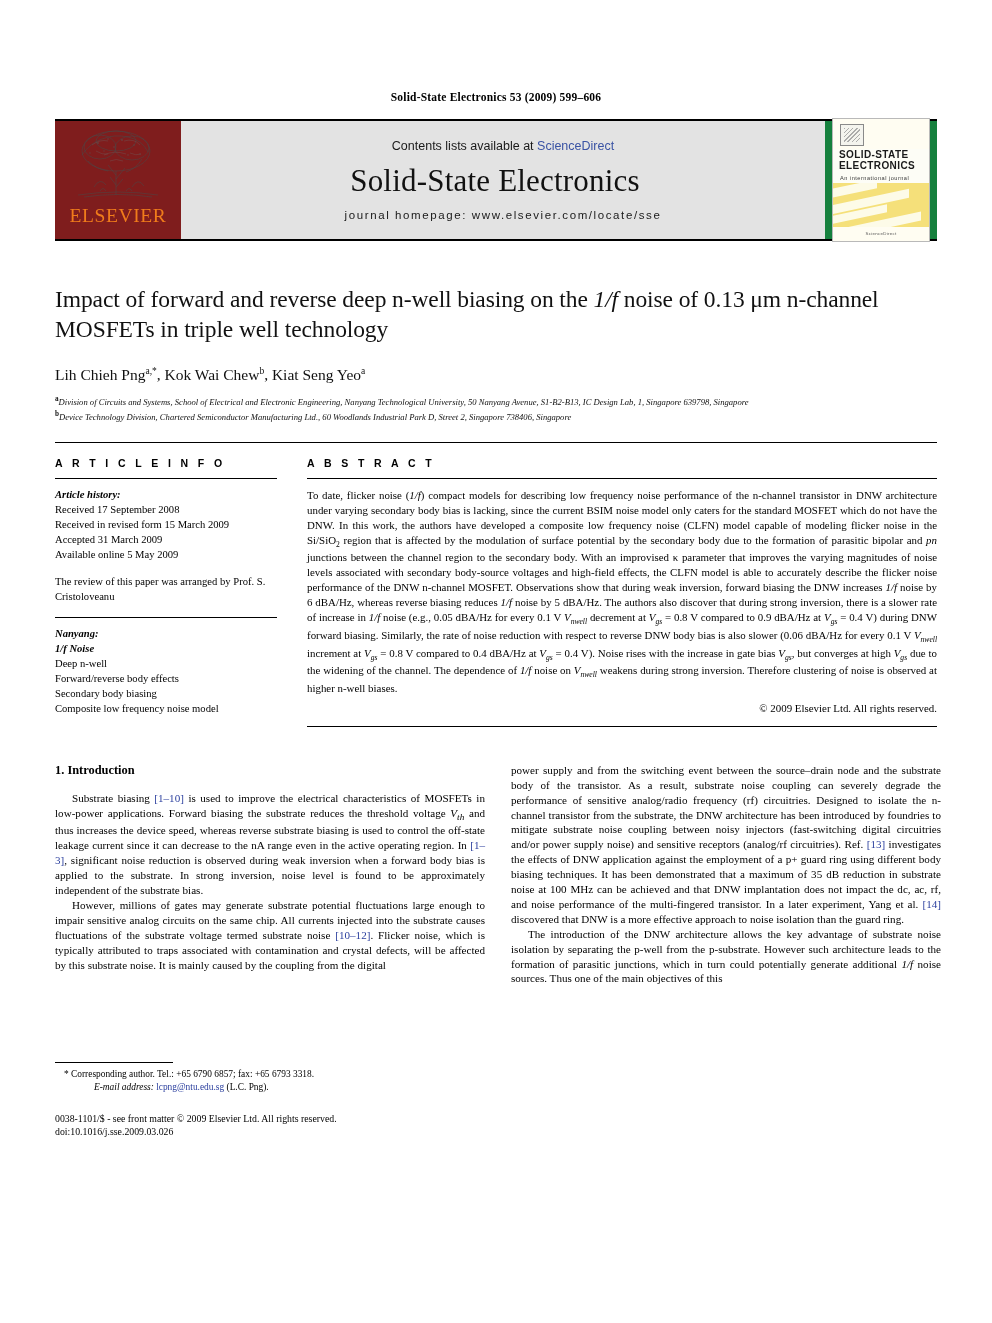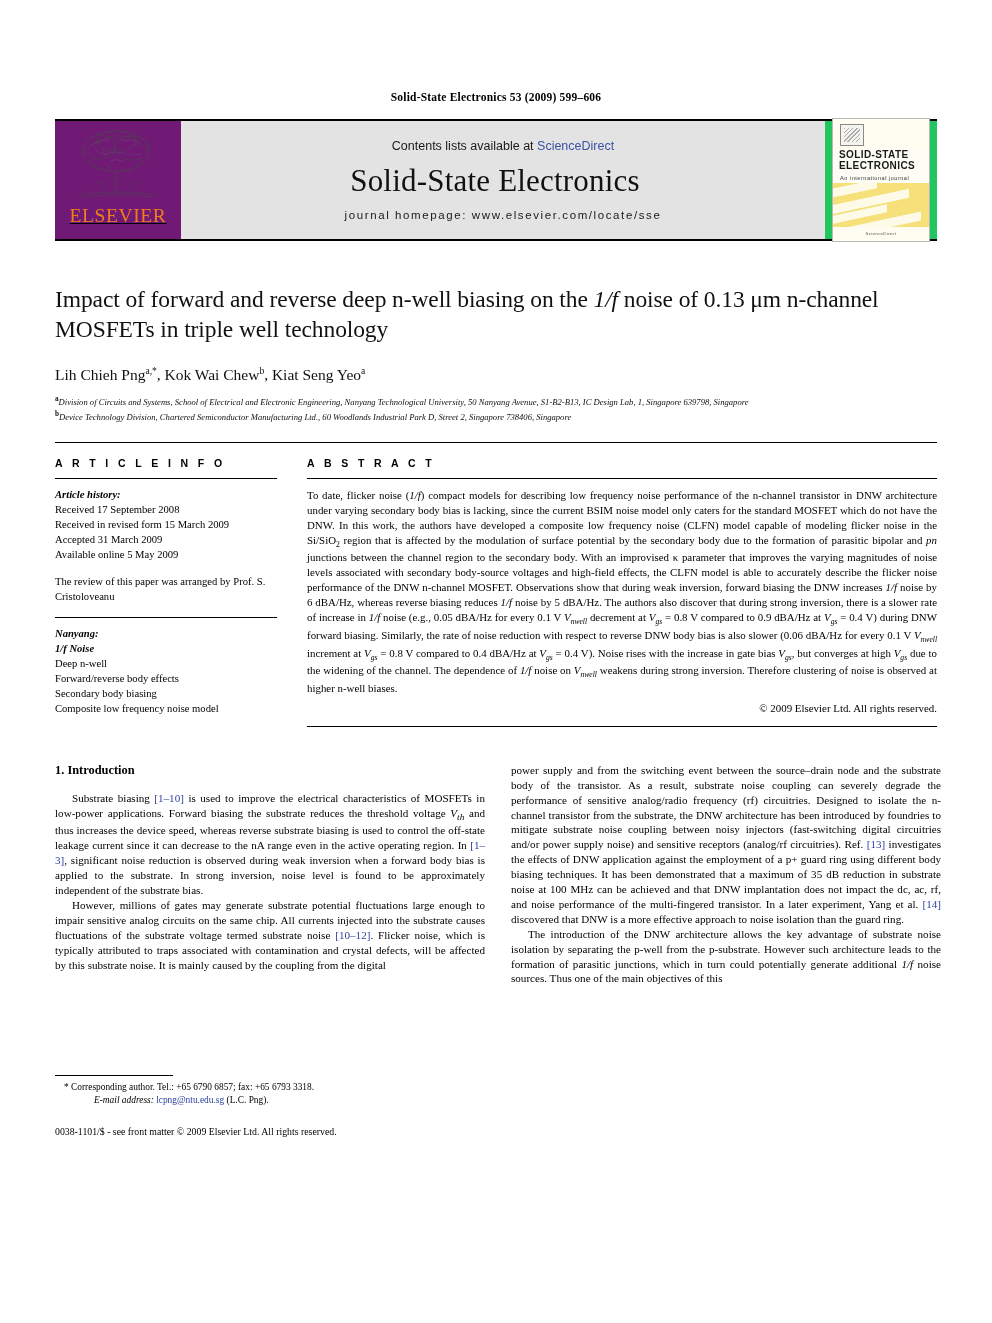--- a/index.html
+++ b/index.html
@@ -37,28 +37,27 @@
     margin-top: 16px;
     border-top: 2px solid #000;
     border-bottom: 2px solid #000;
     height: 118px;
     display: flex;
     align-items: stretch;
   }
   .logo-cell {
     width: 126px;
     flex: 0 0 126px;
-    background: #701a75;
+    background: #7f1d1d;
     display: flex;
     flex-direction: column;
     align-items: center;
     justify-content: flex-start;
     padding-top: 4px;
     box-sizing: border-box;
-    text-decoration: underline;
   }
   .tree-svg { display:block; }
   .elsevier-word {
     font-family: "Liberation Serif", serif;
     font-size: 19.5px;
     color: #f07c1b;
     letter-spacing: 0.6px;
     line-height: 1;
     margin-top: 1px;
   }
@@ -90,21 +89,21 @@
   .homepage-line {
     font-family: "Liberation Sans", sans-serif;
     font-size: 11.5px;
     letter-spacing: 1.6px;
     color: #1a1a1a;
     margin-bottom: 6px;
   }
   .cover-cell {
     width: 112px;
     flex: 0 0 112px;
-    background: #22c55e;
+    background: #15803d;
     display: flex;
     align-items: center;
     justify-content: center;
   }
   .cover {
     width: 98px;
     height: 124px;
     border: 1px solid #b9b9b9;
     background: #fdfdf6;
     position: relative;
@@ -443,16 +442,17 @@
       <p class="noindent"><span>power supply and from the switching event between the source–drain node and the substrate body of the transistor. As a result, substrate noise coupling can severely degrade the performance of sensitive analog/radio frequency (rf) circuitries. Designed to isolate the n-channel transistor from the substrate, the DNW architecture has been introduced by foundries to mitigate substrate noise coupling between noisy injectors (fast-switching digital circuitries and/or power supply noise) and sensitive receptors (analog/rf circuitries). Ref. </span><span class="ref">[13]</span><span> investigates the effects of DNW application against the employment of a p+ guard ring using different body biasing techniques. It has been demonstrated that a maximum of 35 dB reduction in substrate noise at 100 MHz can be achieved and that DNW implantation does not impact the dc, ac, rf, and noise performance of the multi-fingered transistor. In a later experiment, Yang et al. </span><span class="ref">[14]</span><span> discovered that DNW is a more effective approach to noise isolation than the guard ring.</span></p>
       <p><span>The introduction of the DNW architecture allows the key advantage of substrate noise isolation by separating the p-well from the p-substrate. However such architecture leads to the formation of parasitic junctions, which in turn could potentially generate additional </span><span class="it">1/f</span><span> noise sources. Thus one of the main objectives of this</span></p>
     </div>
   </div>
 
   <div class="footnotes">
     <div class="fn-rule"></div>
     <div class="fn"><span class="star">*</span><span> Corresponding author. Tel.: +65 6790 6857; fax: +65 6793 3318.</span><br><span class="mail">E-mail address:</span> <span class="link">lcpng@ntu.edu.sg</span><span> (L.C. Png).</span></div>
     <div class="issn">
       <div>0038-1101/$ - see front matter © 2009 Elsevier Ltd. All rights reserved.</div>
+      <div>doi:10.1016/j.sse.2009.03.026</div>
     </div>
   </div>
 
 </div>
 
 </body></html>

